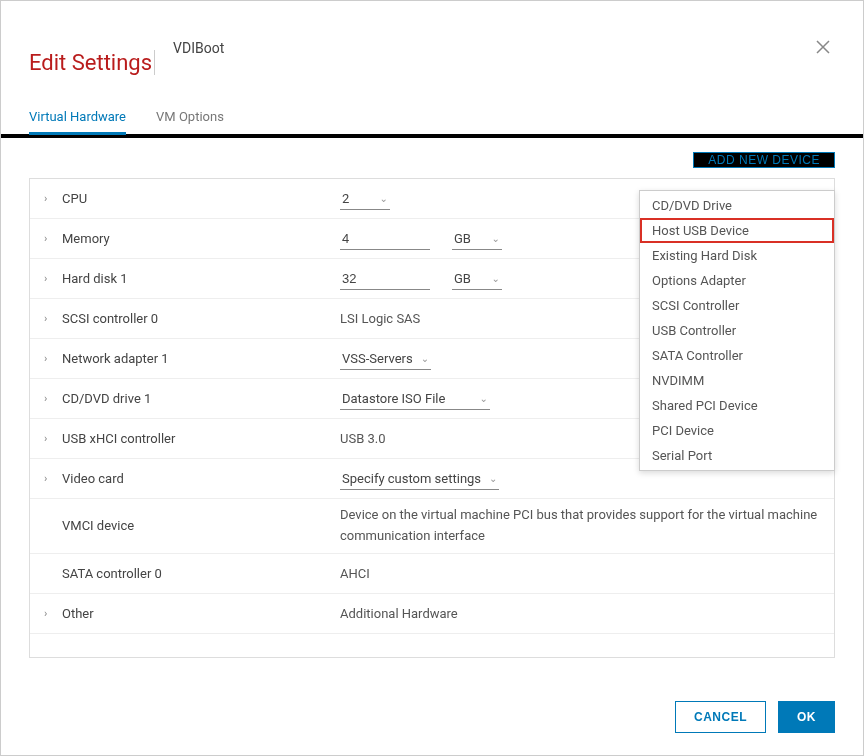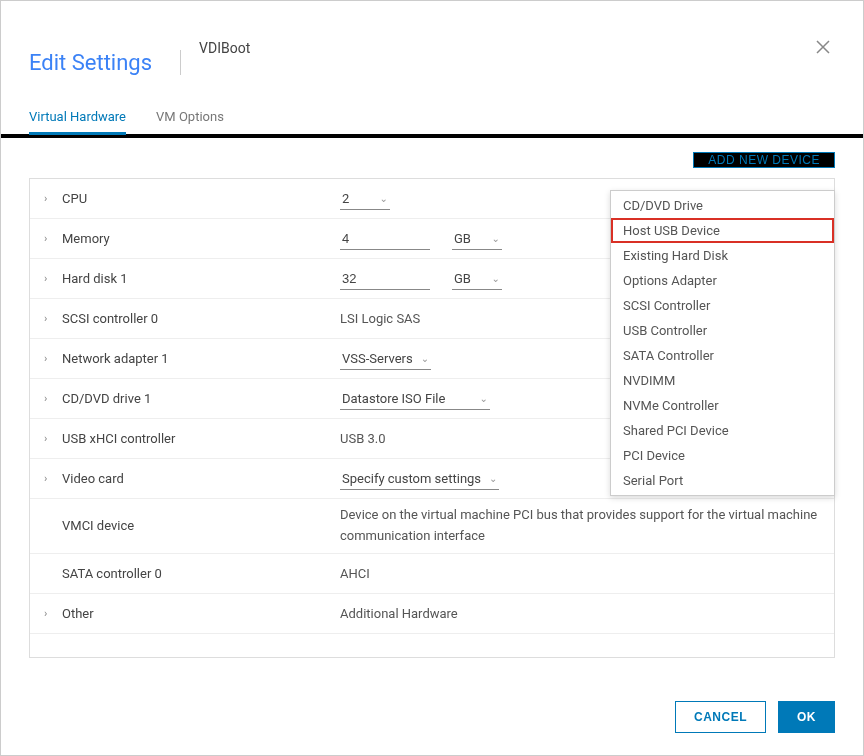--- a/index.html
+++ b/index.html
@@ -14,22 +14,22 @@
     border: 1px solid #ccc;
   }
   .header {
     display: flex;
     align-items: center;
     padding: 20px 28px 10px 28px;
   }
   .header-title {
     font-size: 22px;
     font-weight: 400;
-    color: #3b82f6;
-    padding-right: 28px;
+    color: #b91c1c;
+    padding-right: 2px;
     border-right: 1px solid #ccc;
     margin-top: 29px;
   }
   .header-subtitle {
     font-size: 14px;
     color: #444;
     padding-left: 18px;
   }
   .close-btn {
     margin-left: auto;
@@ -71,21 +71,21 @@
     padding: 0 14px;
     font-size: 12px;
     letter-spacing: 0.5px;
     font-weight: 500;
     cursor: pointer;
   }
   .dropdown-menu {
     position: absolute;
     top: 52px;
     right: 28px;
-    width: 225px;
+    width: 196px;
     background: #fff;
     border: 1px solid #ccc;
     box-shadow: 0 2px 6px rgba(0,0,0,0.15);
     z-index: 20;
     padding: 2px 0;
   }
   .dropdown-item {
     padding: 5px 12px;
     font-size: 13px;
     color: #555;
@@ -215,21 +215,20 @@
   <button class="add-btn">ADD NEW DEVICE</button>
   <div class="dropdown-menu">
     <div class="dropdown-item">CD/DVD Drive</div>
     <div class="dropdown-item highlighted">Host USB Device</div>
     <div class="dropdown-item">Existing Hard Disk</div>
     <div class="dropdown-item">Options Adapter</div>
     <div class="dropdown-item">SCSI Controller</div>
     <div class="dropdown-item">USB Controller</div>
     <div class="dropdown-item">SATA Controller</div>
     <div class="dropdown-item">NVDIMM</div>
-    <div class="dropdown-item">NVMe Controller</div>
     <div class="dropdown-item">Shared PCI Device</div>
     <div class="dropdown-item">PCI Device</div>
     <div class="dropdown-item">Serial Port</div>
   </div>
 </div>
 
 <div class="table">
 
   <div class="row">
     <div class="row-label">

